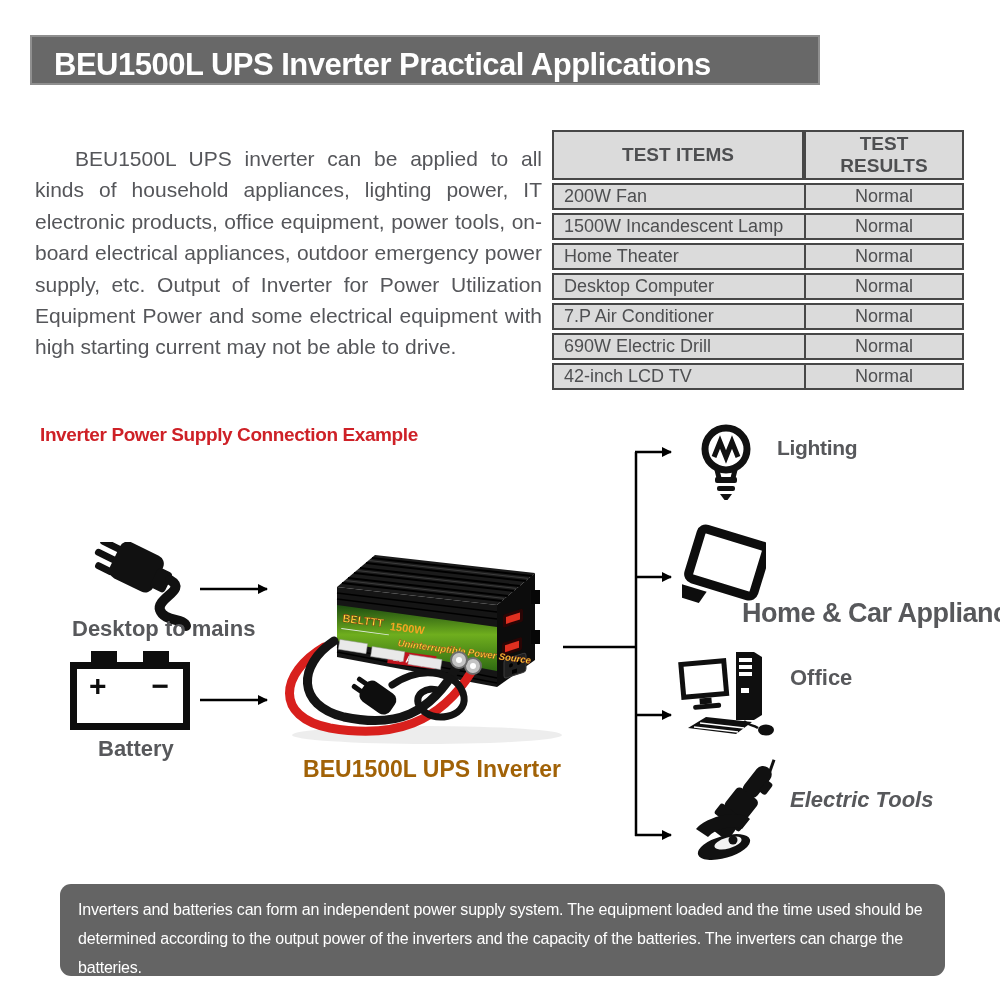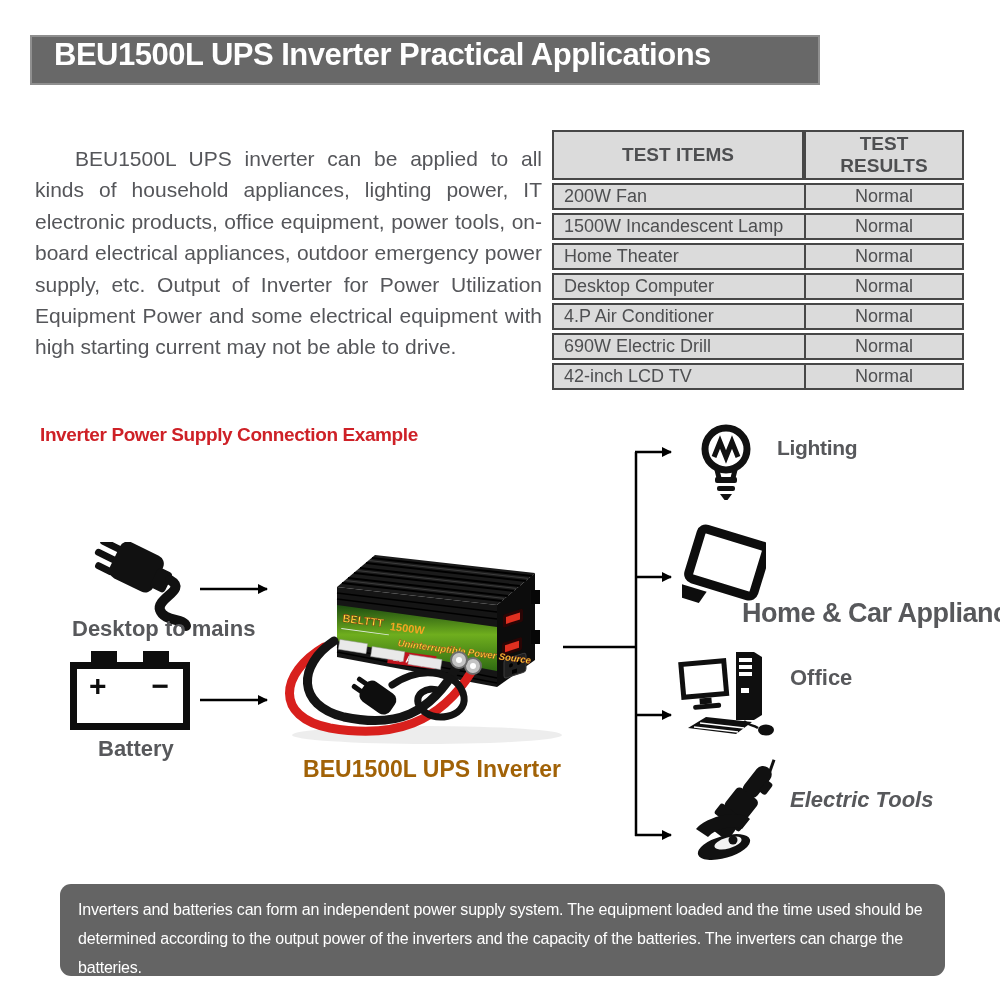--- a/index.html
+++ b/index.html
@@ -6,21 +6,21 @@
   body{
     width:1000px;height:1000px;position:relative;background:#ffffff;overflow:hidden;
     font-family:"Liberation Sans", sans-serif;
   }
   .abs{position:absolute;}
 
   
   .banner{
     left:30px;top:35px;width:790px;height:50px;
     background:#686868;border:2px solid #8f8f8f;box-sizing:border-box;
-    display:flex;align-items:flex-start;padding-left:22px;
+    display:flex;align-items:flex-end;padding-left:22px;
   }
   .banner h1{
     margin:0;color:#ffffff;font-size:31px;font-weight:bold;letter-spacing:-0.5px;white-space:nowrap;
   }
 
   
   .intro{
     left:35px;top:122px;width:507px;
     color:#55565a;font-size:21px;line-height:31.4px;text-align:justify;text-indent:40px;
   }
@@ -92,21 +92,21 @@
     </tr>
     <tr>
       <td class="item">Home Theater</td>
       <td class="result">Normal</td>
     </tr>
     <tr>
       <td class="item">Desktop Computer</td>
       <td class="result">Normal</td>
     </tr>
     <tr>
-      <td class="item">4.P Air Conditioner</td>
+      <td class="item">7.P Air Conditioner</td>
       <td class="result">Normal</td>
     </tr>
     <tr>
       <td class="item">690W Electric Drill</td>
       <td class="result">Normal</td>
     </tr>
     <tr>
       <td class="item">42-inch LCD TV</td>
       <td class="result">Normal</td>
     </tr>

